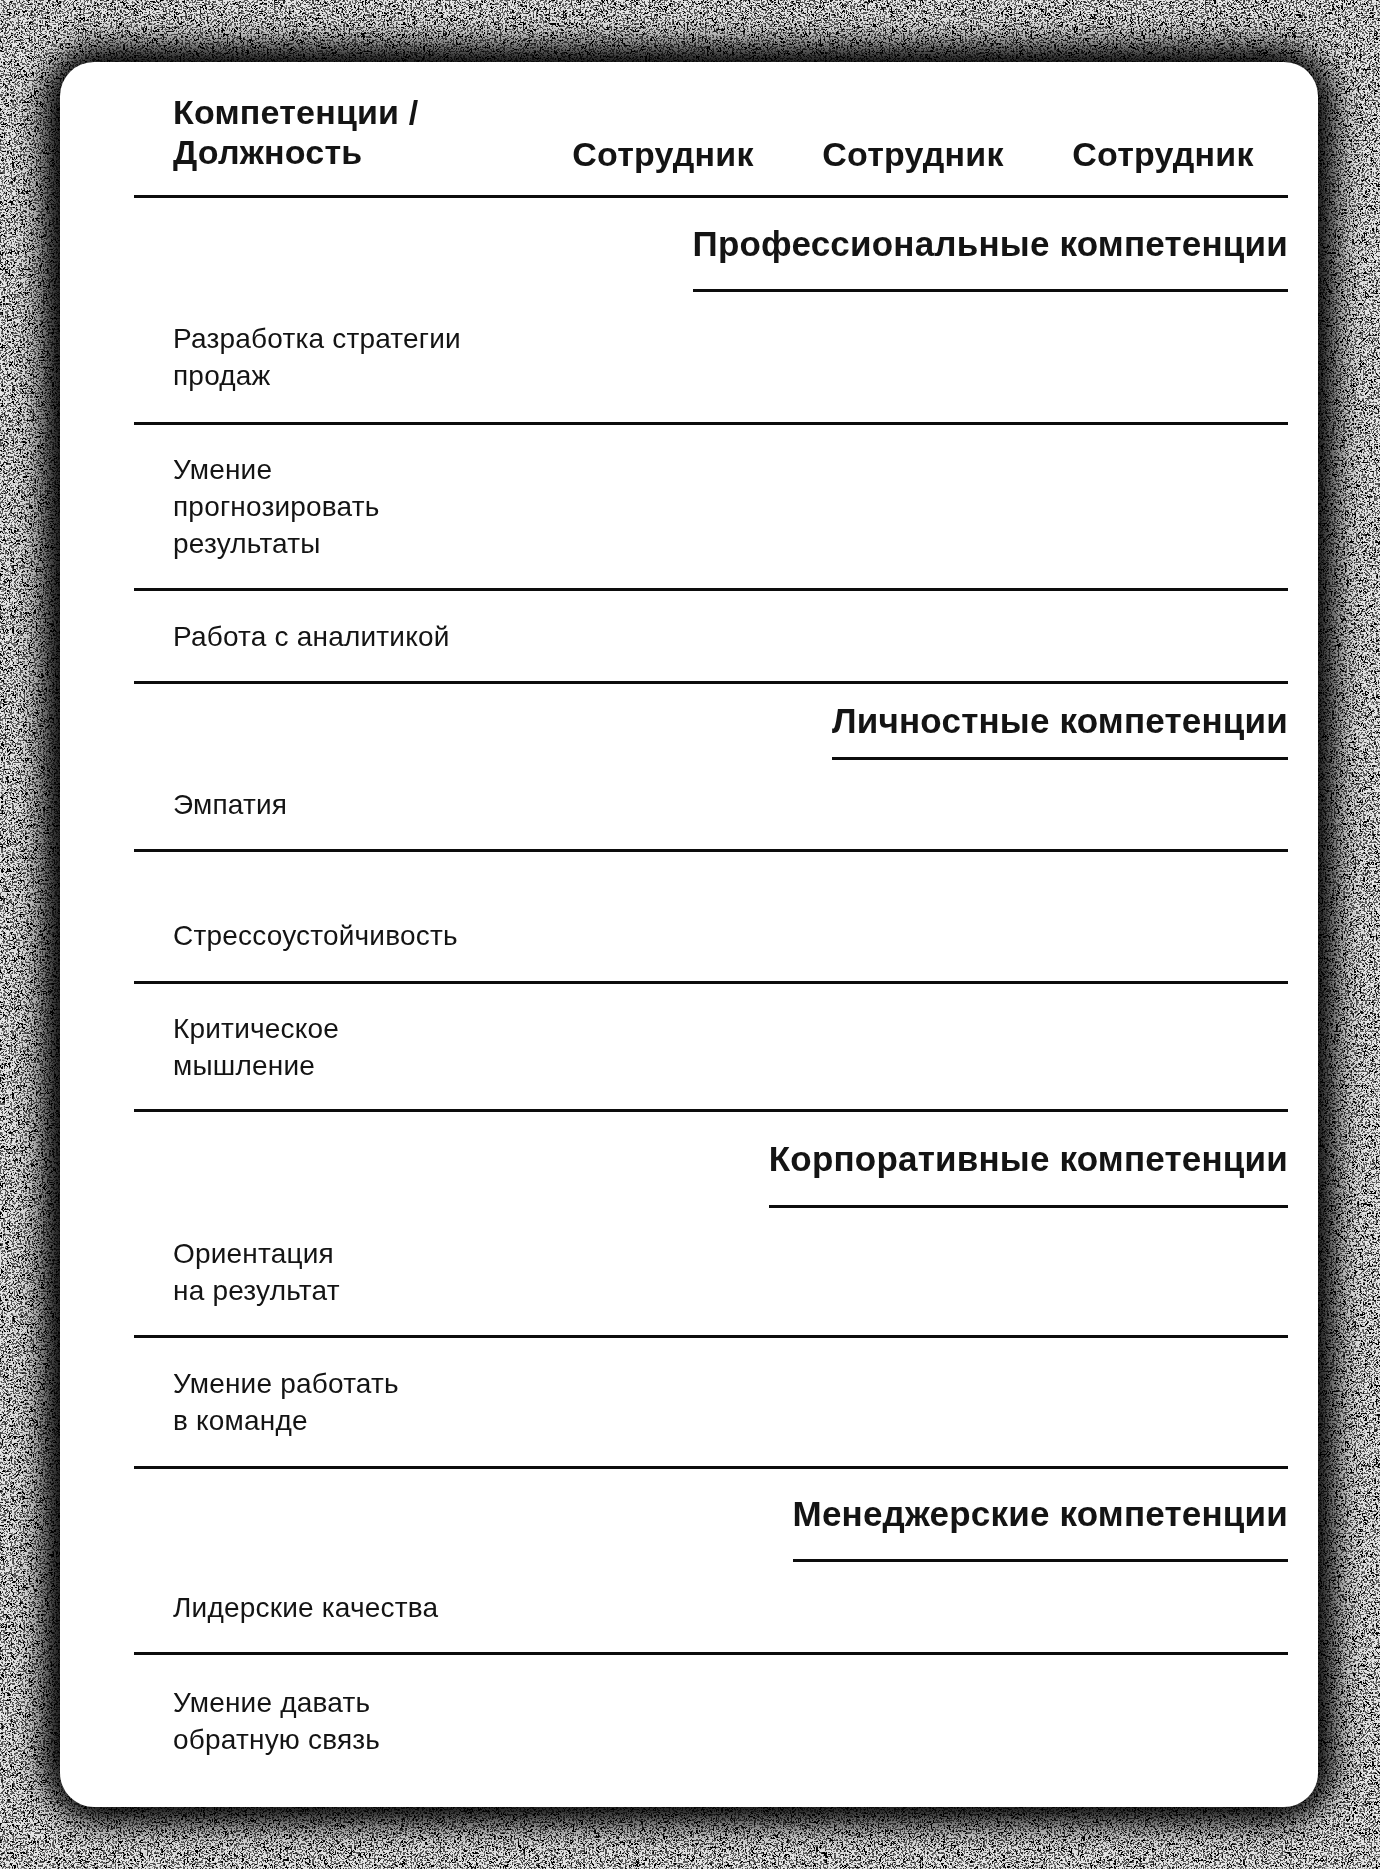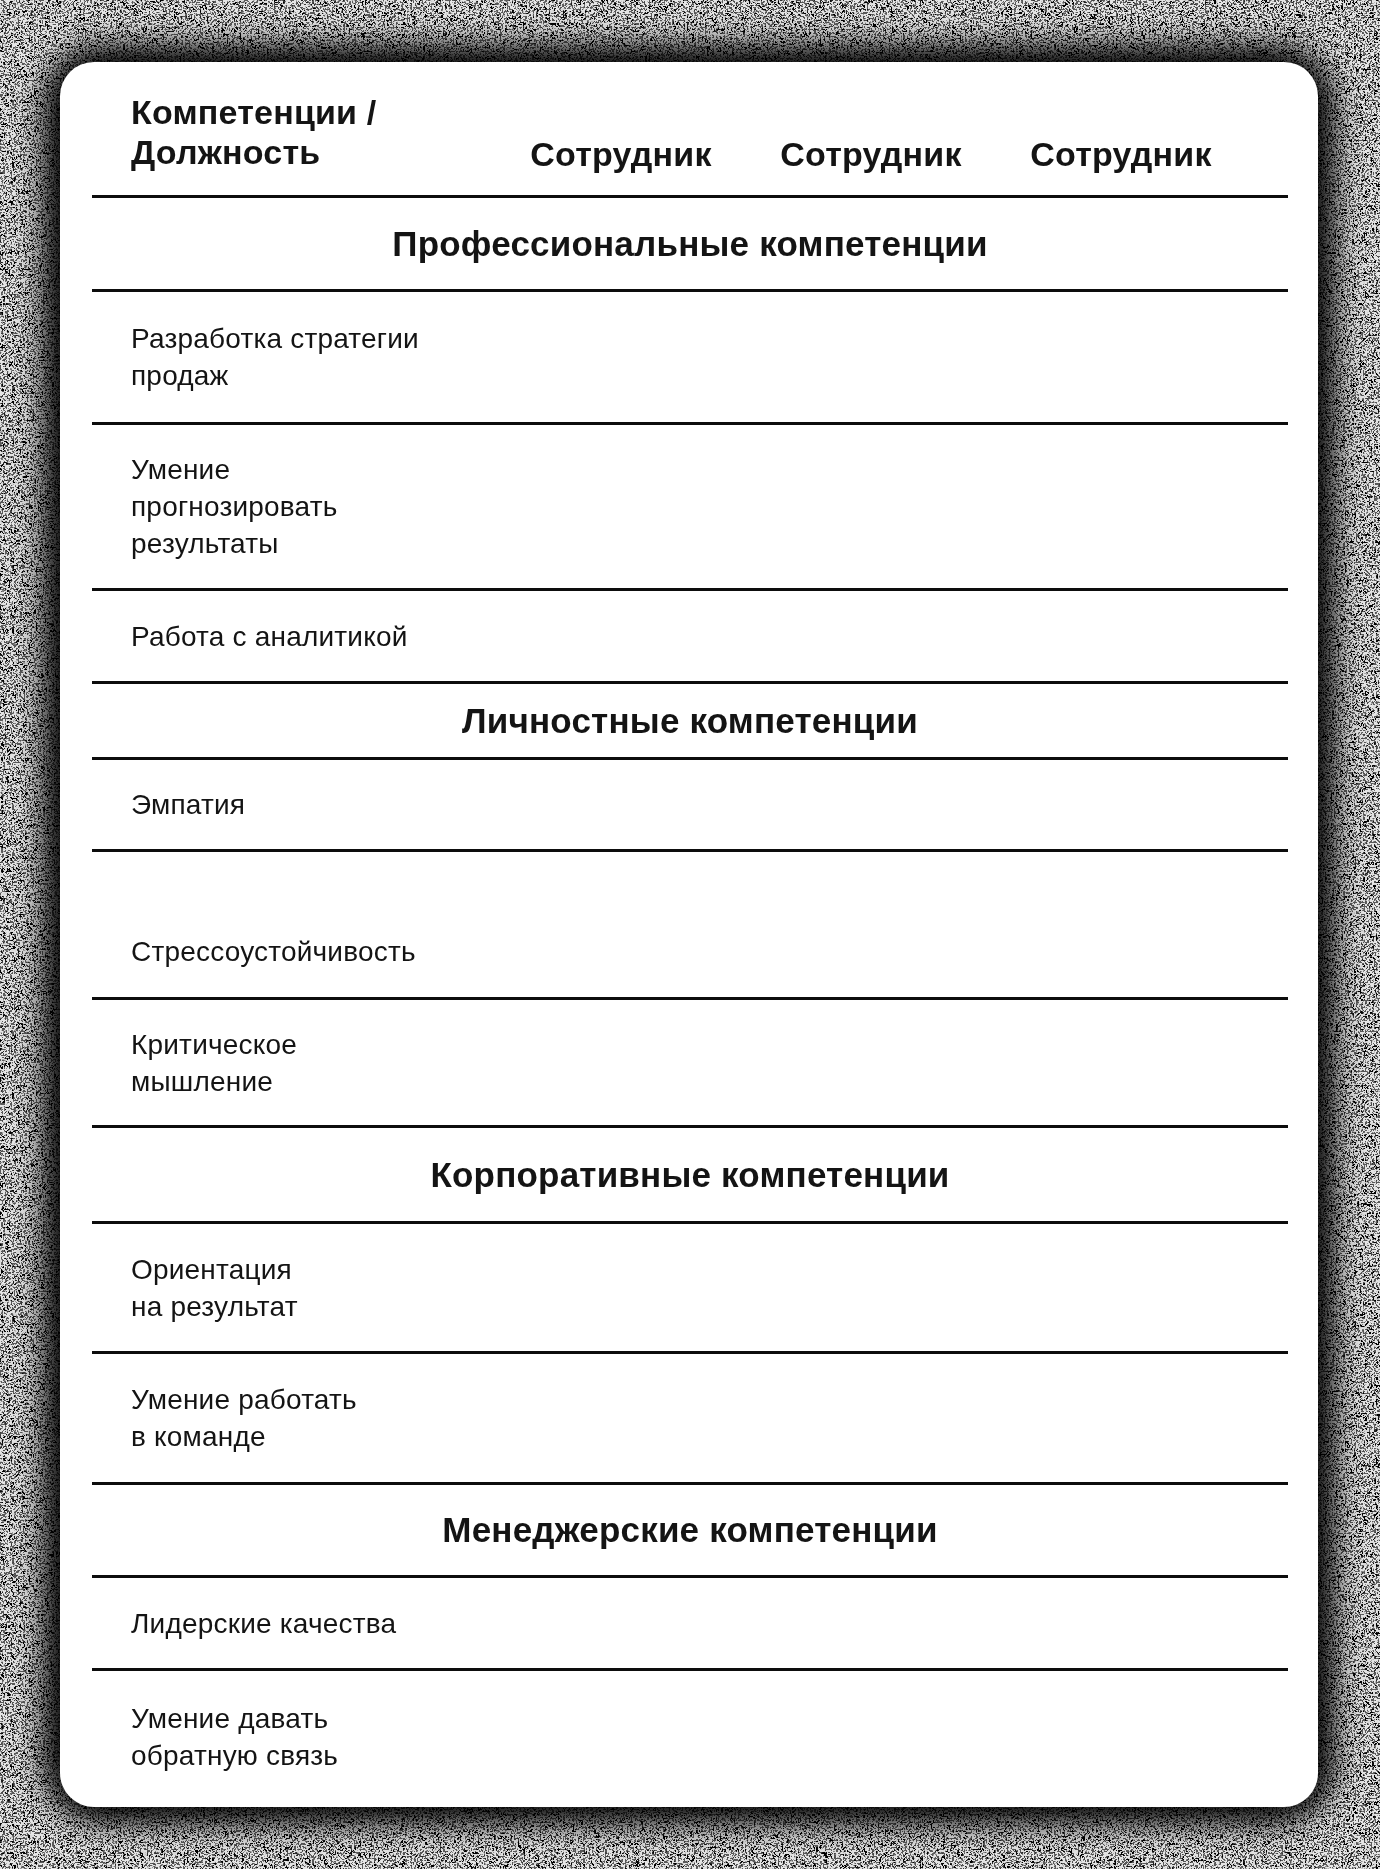--- a/index.html
+++ b/index.html
@@ -25,20 +25,21 @@
     position: absolute; left: 60px; top: 62px;
     width: 1258px; height: 1745px;
     background: #ffffff; border-radius: 34px;
   }
 
   .matrix {
     position: absolute; left: 32px; top: 0;
     width: 1196px; height: 100%;
     display: flex; flex-direction: column;
     color: #141414;
+    align-items: flex-end;
   }
 
   .row {
     box-sizing: border-box;
     border-bottom: 3px solid #0d0d0d;
     display: flex; align-items: center;
     flex: 0 0 auto;
   }
   .row.no-border { border-bottom: none; }
 
@@ -72,21 +73,21 @@
     font-size: 28px; font-weight: normal;
     line-height: 37px; white-space: pre;
     letter-spacing: 0.2px;
   }
   .row.push-down { padding-top: 37px; }
 
   
   .h-sec1 { height: 94px; }  .h-sec2 { height: 76px; }
   .h-sec3 { height: 96px; }  .h-sec4 { height: 93px; }
   .h-r1 { height: 133px; } .h-r2 { height: 166px; } .h-r3 { height: 93px; }
-  .h-r4 { height: 92px; }  .h-r5 { height: 132px; margin-top: 16px; } .h-r6 { height: 128px; }
+  .h-r4 { height: 92px; }  .h-r5 { height: 132px; } .h-r6 { height: 128px; }
   .h-r7 { height: 131px; } .h-r8 { height: 130px; } .h-r9 { height: 93px; }
   .h-r10 { height: 131px; }
 </style>
 </head>
 <body>
 
 <svg class="noise-svg" width="1380" height="1869" xmlns="http://www.w3.org/2000/svg">
   <defs>
     <filter id="grainFine" x="0" y="0" width="100%" height="100%">
       <feTurbulence type="fractalNoise" baseFrequency="0.55" numOctaves="3" seed="11" stitchTiles="stitch"></feTurbulence>

